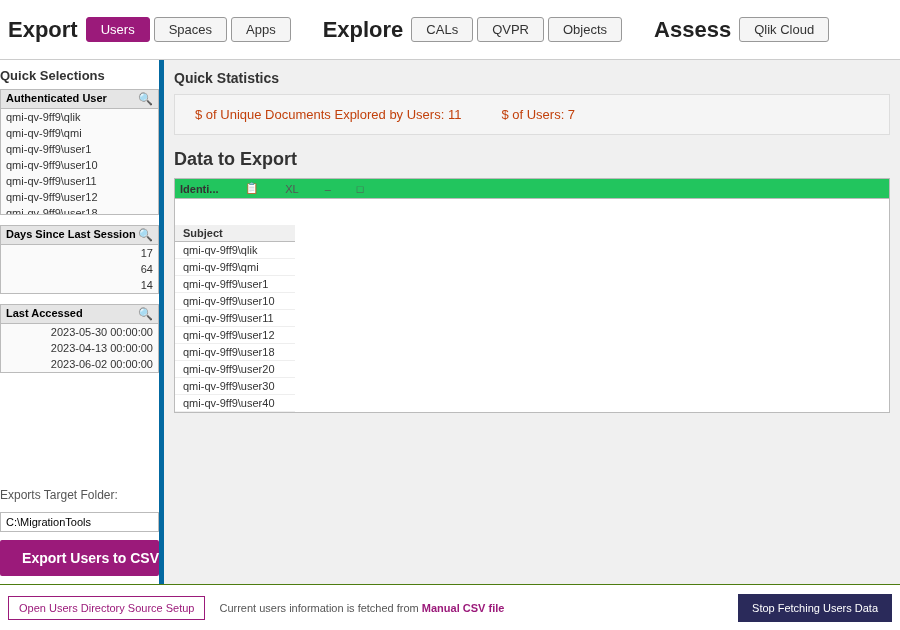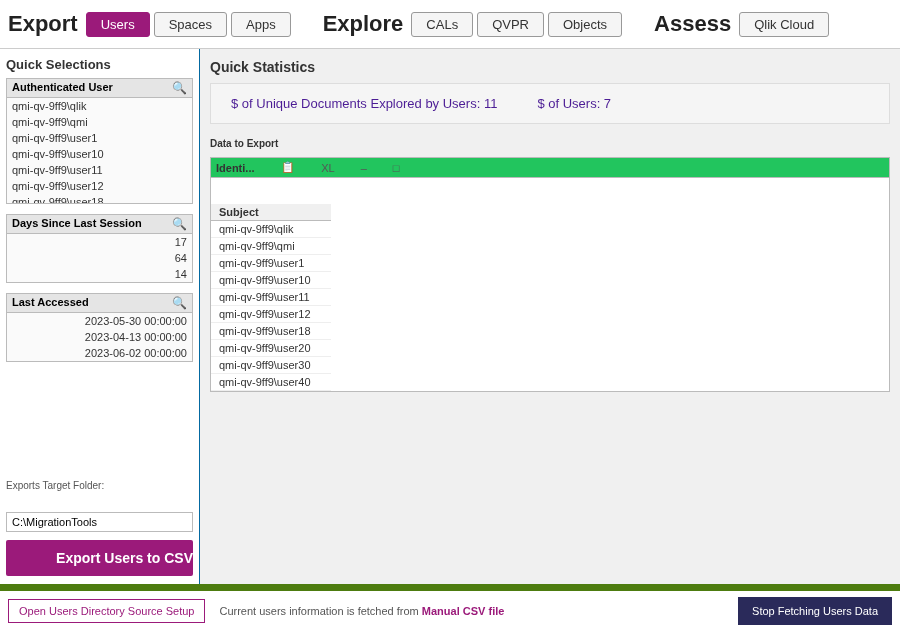--- a/index.html
+++ b/index.html
@@ -16,21 +16,21 @@
 
     
     .top-nav {
       display: flex;
       align-items: center;
       background: #fff;
       border-bottom: 1px solid #ccc;
       padding: 4px 8px;
       gap: 6px;
       flex-shrink: 0;
-      height: 49px;
+      height: 60px;
     }
     .nav-section-label {
       font-size: 22px;
       font-weight: bold;
       color: #222;
       margin-right: 2px;
     }
     .nav-tab {
       padding: 4px 14px;
       border: 1px solid #999;
@@ -51,26 +51,26 @@
 
     
     .main-content {
       display: flex;
       flex: 1;
       overflow: hidden;
     }
 
     
     .left-panel {
-      width: 200px;
-      background: #fff;
-      border-right: 1px solid #0369a1;
+      width: 164px;
+      background: #fff;
+      border-right: 5px solid #0369a1;
       display: flex;
       flex-direction: column;
-      padding: 8px 6px;
+      padding: 8px 0;
       flex-shrink: 0;
     }
     .left-panel-title {
       font-size: 13px;
       font-weight: bold;
       color: #333;
       margin-bottom: 6px;
     }
     .list-box {
       border: 1px solid #bbb;
@@ -120,23 +120,23 @@
       max-height: 70px;
     }
 
     
     .panel-spacer {
       flex: 1;
     }
 
     
     .target-label {
-      font-size: 10px;
+      font-size: 12px;
       color: #555;
-      margin-bottom: 21px;
+      margin-bottom: 10px;
     }
     .target-input {
       width: 100%;
       border: 1px solid #bbb;
       padding: 3px 5px;
       font-size: 11px;
       background: #fff;
       margin-bottom: 8px;
     }
     .export-btn {
@@ -172,26 +172,26 @@
       background: #f5f5f5;
       border: 1px solid #ddd;
       display: flex;
       align-items: center;
       padding: 12px 20px;
       margin-bottom: 14px;
       gap: 40px;
     }
     .stat-item {
       font-size: 13px;
-      color: #4c1d95;
+      color: #c2410c;
     }
 
     
     .data-export-title {
-      font-size: 10px;
+      font-size: 18px;
       font-weight: bold;
       color: #333;
       margin-bottom: 8px;
     }
     .data-export-table-container {
       border: 1px solid #bbb;
       background: #fff;
       display: inline-block;
     }
     .table-toolbar {
@@ -235,21 +235,21 @@
       font-size: 11px;
       color: #333;
       border-bottom: 1px solid #eee;
     }
 
     
     .bottom-bar {
       display: flex;
       align-items: center;
       background: #fff;
-      border-top: 7px solid #4d7c0f;
+      border-top: 1px solid #4d7c0f;
       padding: 6px 8px;
       flex-shrink: 0;
       height: 46px;
     }
     .open-users-btn {
       border: 1px solid #9b1a7a;
       color: #9b1a7a;
       background: #fff;
       padding: 5px 10px;
       font-size: 11px;

